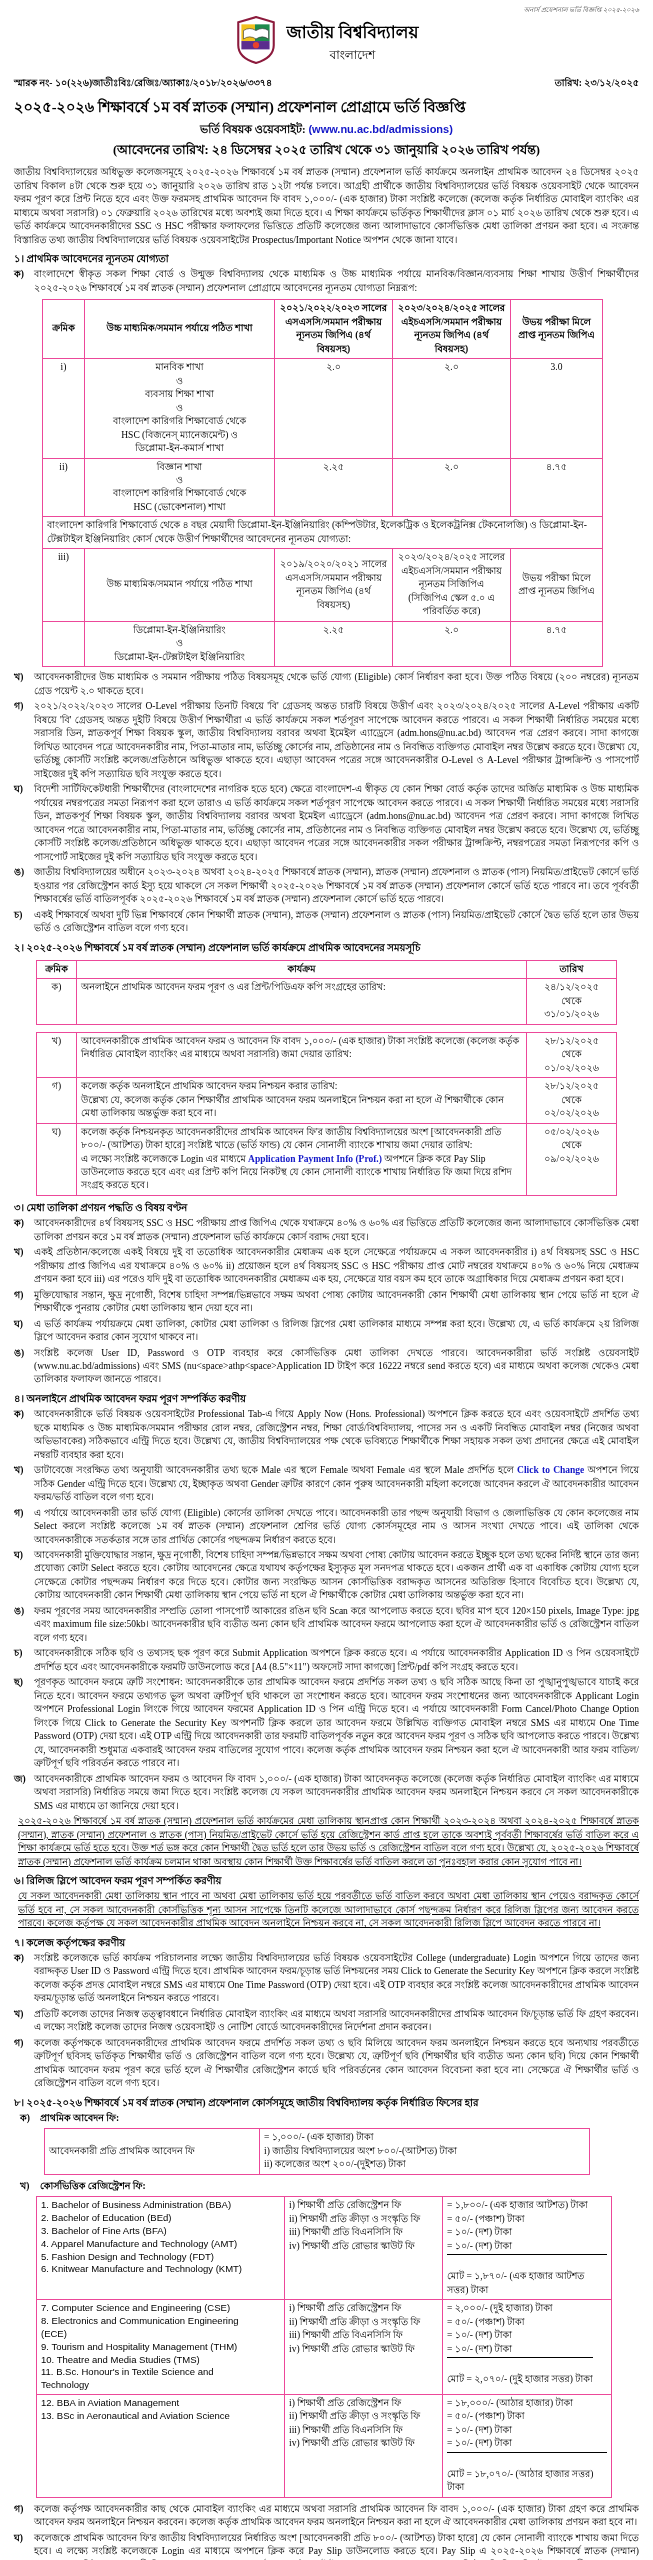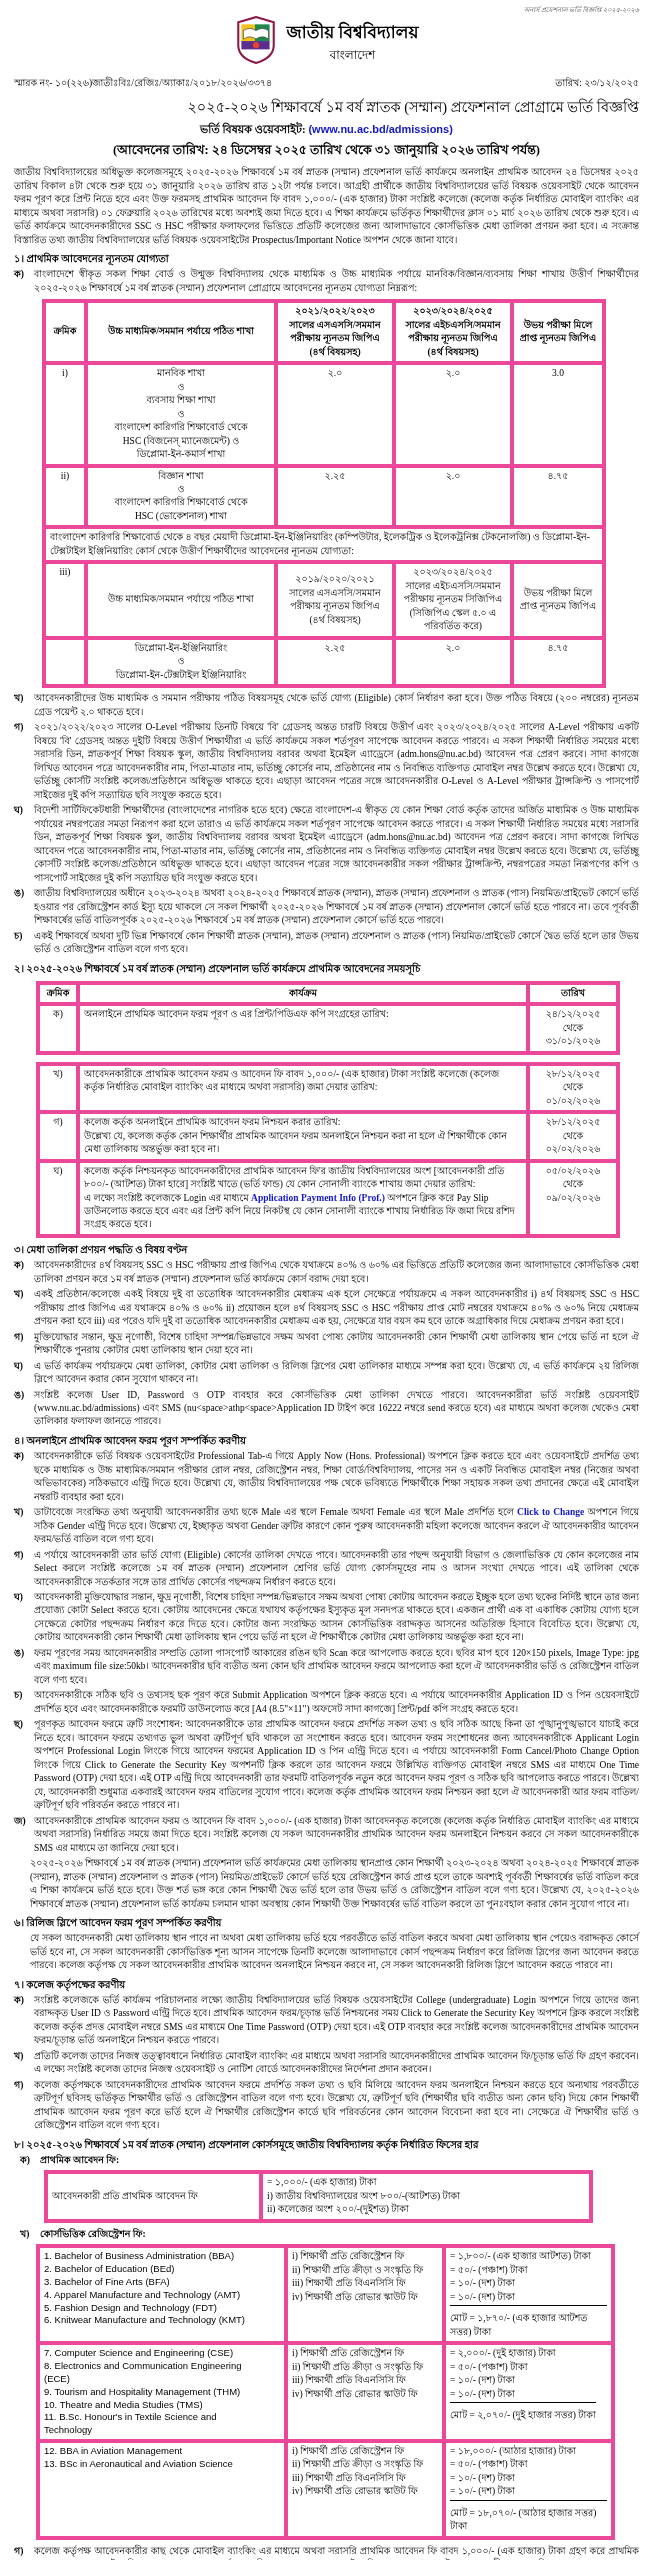--- a/index.html
+++ b/index.html
@@ -2,43 +2,43 @@
 <html lang="bn"><head>
 <meta charset="utf-8">
 <style>
   html,body{margin:0;padding:0;background:#fff;}
   body{width:653px;font-family:"Liberation Serif","DejaVu Serif",serif;color:#000;}
   .doc{width:653px;box-sizing:border-box;padding:5px 14px 12px;font-size:9.5px;line-height:1.42;}
   .wm{text-align:right;font-size:6.5px;color:#444;font-style:italic;}
   .hdr{display:flex;justify-content:center;align-items:center;gap:10px;margin-top:2px;}
   .uni{font-size:17px;font-weight:bold;text-align:center;}
   .cty{font-size:12px;text-align:center;margin-top:1px;}
-  .memo{display:flex;justify-content:space-between;font-weight:normal;font-size:9.5px;margin-top:8px;}
-  .title{text-align:right;font-size:14.5px;font-weight:normal;margin-top:7px;}
+  .memo{display:flex;justify-content:space-between;font-weight:bold;font-size:9.5px;margin-top:8px;}
+  .title{text-align:left;font-size:14.5px;font-weight:bold;margin-top:7px;}
   .site{text-align:center;font-size:11px;font-weight:bold;margin-top:4px;}
   .win{text-align:center;font-size:12.5px;font-weight:bold;margin-top:5px;}
   .just{text-align:justify;margin:6px 0 4px;}
   .sec-h{font-weight:bold;font-size:10px;margin:5px 0 2px;}
   .li{display:flex;gap:5px;margin:2px 0;}
   .li .lb{font-weight:bold;flex:none;min-width:15px;}
   .li .tx{flex:1;text-align:justify;}
-  .ind{margin-left:16px;text-align:justify;}
+  .ind{margin-left:4px;text-align:justify;text-decoration:underline;}
   table{border-collapse:collapse;table-layout:fixed;}
-  td,th{border:4px solid #ec4899;padding:2px 4px;vertical-align:top;font-size:9.5px;}
+  td,th{border:1px solid #ec4899;padding:2px 4px;vertical-align:top;font-size:9.5px;}
   th{font-weight:bold;}
   .ctr{text-align:center;vertical-align:middle;}
   .pre{white-space:pre-line;}
   .t1{width:560px;margin:4px 0 4px 28px;}
   .t2{width:580px;margin:5px 0 0 22px;}
   .t2b{width:580px;margin:7px 0 4px 22px;}
   .tf1{width:545px;margin:3px 0 5px 30px;}
   .tf2{width:575px;margin:3px 0 5px 22px;}
   .blue{color:#1217c8;font-weight:bold;}
   .note-cell{text-align:left;margin-left:32px;}
-  .tot{display:inline-block;border-top:1px solid #000;margin-top:1px;padding-top:6px;}
+  .tot{display:inline-block;border-top:1px solid #000;margin-top:1px;padding-top:15px;}
   .eng{font-family:"Liberation Sans",sans-serif;}
   .crs{font-family:"Liberation Sans",sans-serif;font-weight:normal;line-height:1.35;}
 </style>
 </head>
 <body>
 
 <div class="doc">
 
   <div class="wm">অনার্স প্রফেশনাল ভর্তি বিজ্ঞপ্তি ২০২৫-২০২৬</div>
 

